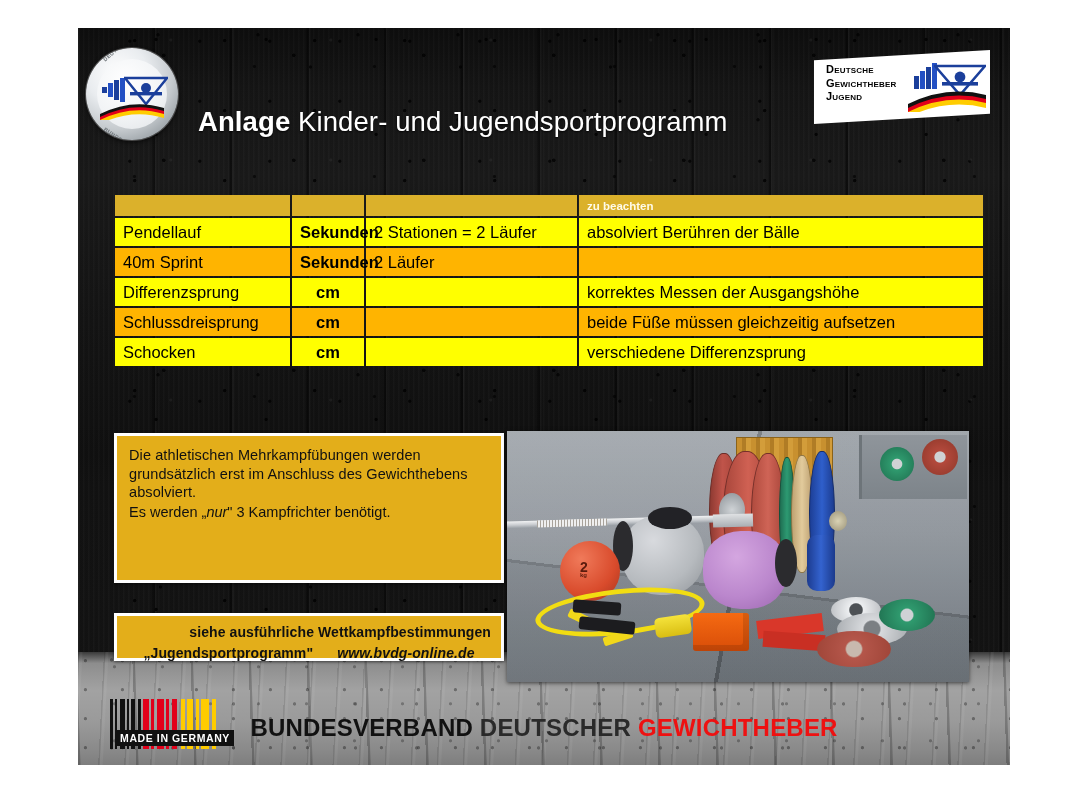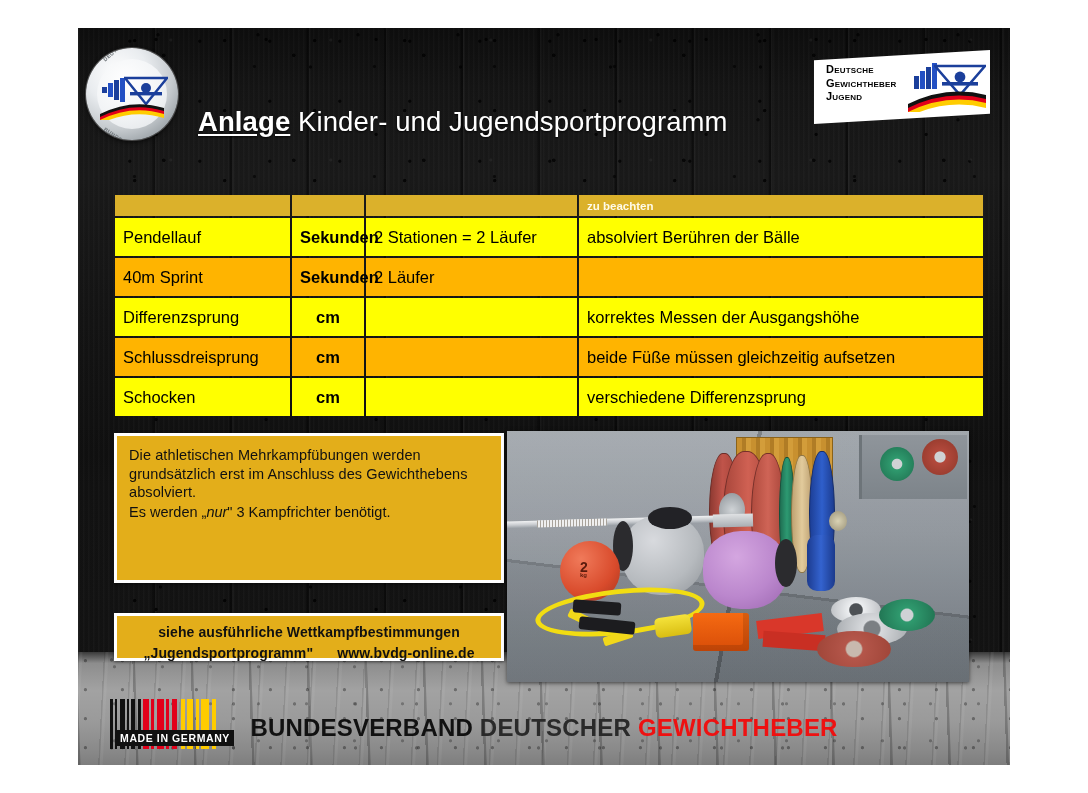--- a/index.html
+++ b/index.html
@@ -82,21 +82,21 @@
 
   
   #header-title {
     position: absolute; left: 120px; top: 78px;
     color: #ffffff;
     font-size: 27.5px;
     letter-spacing: .1px;
     white-space: nowrap;
     text-shadow: 0 1px 2px rgba(0,0,0,.85);
   }
-  #header-title .bold-underline { font-weight: 700; text-decoration: underline; text-underline-offset: 3px; }
+  #header-title .bold-underline { font-weight: 700; text-underline-offset: 3px; }
 
   
   #seal {
     position: absolute; left: 8px; top: 20px; width: 92px; height: 92px;
     border-radius: 50%;
     background: radial-gradient(circle at 34% 28%, #ffffff 0%, #e9ecef 34%, #c5cace 62%, #9aa1a6 82%, #7d8489 100%);
     box-shadow: 0 0 0 1px rgba(255,255,255,.25), 0 2px 5px rgba(0,0,0,.7);
     overflow: hidden;
   }
   #seal .seal-inner {
@@ -153,21 +153,21 @@
   }
   #disciplines-table thead th {
     height: 21px;
     background: #dbb12b;
     color: #fffbe8;
     font-size: 11.5px;
     font-weight: 700;
     text-align: left;
     padding-top: 2px;
   }
-  #disciplines-table tbody td { height: 38px; }
+  #disciplines-table tbody td { height: 28px; }
   .row-y td { background: #ffff00; }
   .row-o td { background: #ffb400; }
   .unit-cell { font-size: 11.5px; text-align: center; font-weight: 600; padding: 0 2px; }
 
   
   .note-box {
     position: absolute;
     background: #e3ae1a;
     border: 3px solid #ffffff;
     color: #111111;
@@ -188,23 +188,23 @@
   }
   #note-main .tail { font-size: 14.5px; line-height: 18.5px; margin-top: 1px; }
   #note-main .tail em { font-style: italic; }
 
   #note-link {
     left: 36px; top: 585px; width: 390px; height: 48px;
     padding: 6px 10px;
     text-align: center;
     font-weight: 700;
   }
-  #note-link .l1 { font-size: 14px; line-height: 21px; letter-spacing: .1px; }
+  #note-link .l1 { font-size: 14px; line-height: 21px; letter-spacing: .1px; text-align: right; }
   #note-link .l2 { font-size: 14px; line-height: 21px; letter-spacing: .1px; }
-  #note-link .url { font-weight: 700; margin-left: 24px; }
+  #note-link .url { font-style: italic; font-weight: 700; margin-left: 24px; }
 
   
   #equipment-photo {
     position: absolute; left: 429px; top: 403px; width: 462px; height: 251px;
     overflow: hidden;
     background: linear-gradient(180deg,#9aa0a6 0%, #8e949a 24%, #7e858b 55%, #70777d 100%);
     box-shadow: 0 1px 4px rgba(0,0,0,.6);
   }
   
   #equipment-photo .floor{

